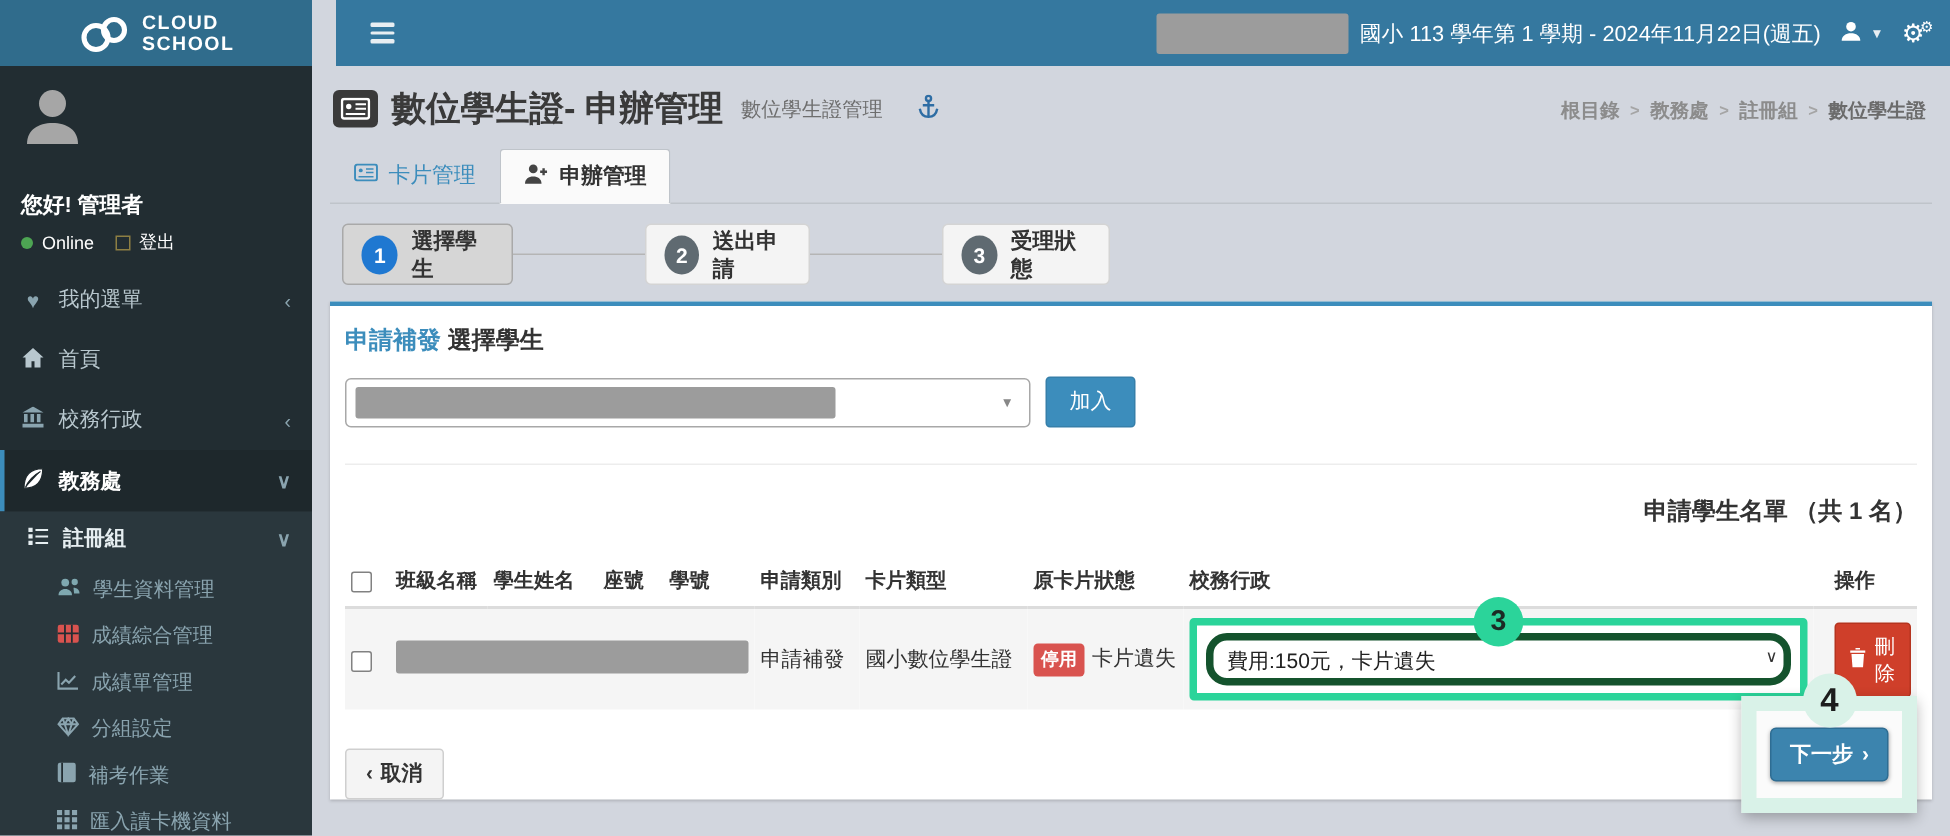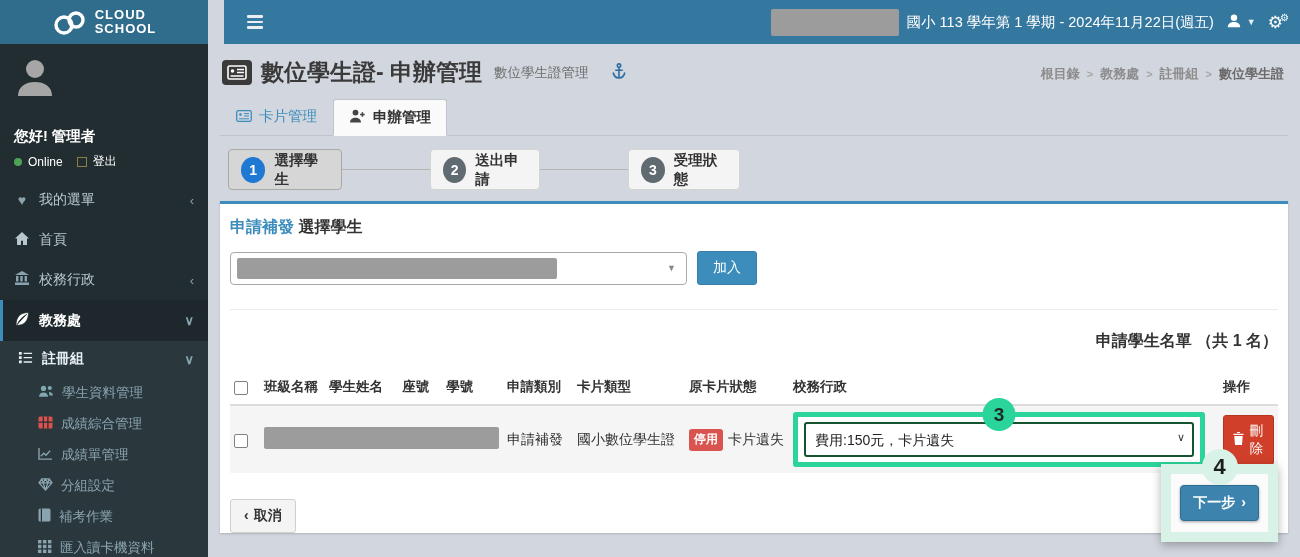--- a/index.html
+++ b/index.html
@@ -92,21 +92,21 @@
   table.roster { width:100%; border-collapse:collapse; margin-top:20px; font-size:14px; }
   .roster th { text-align:left; padding:6px 4px 8px; border-bottom:2px solid #dcdcdc; font-size:13.5px; white-space:nowrap; }
   .roster td { background:#f5f5f5; padding:6px 4px; vertical-align:middle; height:64px; }
   .cb { width:14px; height:14px; border:1.5px solid #818181; border-radius:2px; background:#fff; display:inline-block; vertical-align:middle; cursor:pointer; }
   .redact-row { width:235px; height:22px; }
   .status-badge { display:inline-block; background:#d9534f; color:#fff; font-size:12px; font-weight:bold; padding:2.5px 5px; border-radius:3px; margin-right:5px; }
   .hl-box { position:relative; border:5px solid #2bd49a; border-radius:3px; padding:5px 6px; background:#fff; }
   .badge-circ { position:absolute; left:50%; transform:translateX(-50%); border-radius:50%; display:flex; align-items:center; justify-content:center; font-weight:bold; z-index:3; }
   .badge-3 { top:-19px; width:33px; height:33px; background:#2bd49a; color:#1c2a24; font-size:19px; }
   .reason-wrap { position:relative; }
-  .reason-select { width:100%; height:35px; border:2px solid #14532d; border-radius:3px; background:#fff; font-size:14px; font-family:inherit; padding:0 24px 0 9px; appearance:none; -webkit-appearance:none; color:#222; }
+  .reason-select { width:100%; height:35px; border:5px solid #14532d; border-radius:14px; background:#fff; font-size:14px; font-family:inherit; padding:0 24px 0 9px; appearance:none; -webkit-appearance:none; color:#222; }
   .reason-caret { position:absolute; right:9px; top:9px; font-size:11px; color:#333; pointer-events:none; }
   .btn-del { background:#cf3f2a; border:1px solid #b5341f; color:#fff; padding:6px 9px; font-size:13.5px; display:inline-flex; align-items:center; gap:5px; }
   .btn-cancel { background:#f4f4f4; border:1px solid #cfcfcf; color:#333; padding:7px 13px; margin-top:26px; font-weight:bold; }
   .btn-cancel .ar { margin-right:5px; font-weight:bold; }
 
   .next-hl { position:absolute; right:10px; bottom:-9px; border:10px solid #d9f2e8; background:#fbfbfb; padding:11px 9px; box-shadow:0 3px 9px rgba(0,0,0,.3); z-index:5; }
   .badge-4 { top:-25px; width:36px; height:36px; background:#d9f2e8; color:#1d1d1d; font-size:22px; }
   .btn-next { background:#3c84ae; border:1px solid #2e6d93; color:#fff; padding:8px 12px; font-weight:bold; box-shadow:0 1px 3px rgba(0,0,0,.35); border-radius:4px; }
   .btn-next .ar { margin-left:6px; font-weight:bold; }
 </style>

